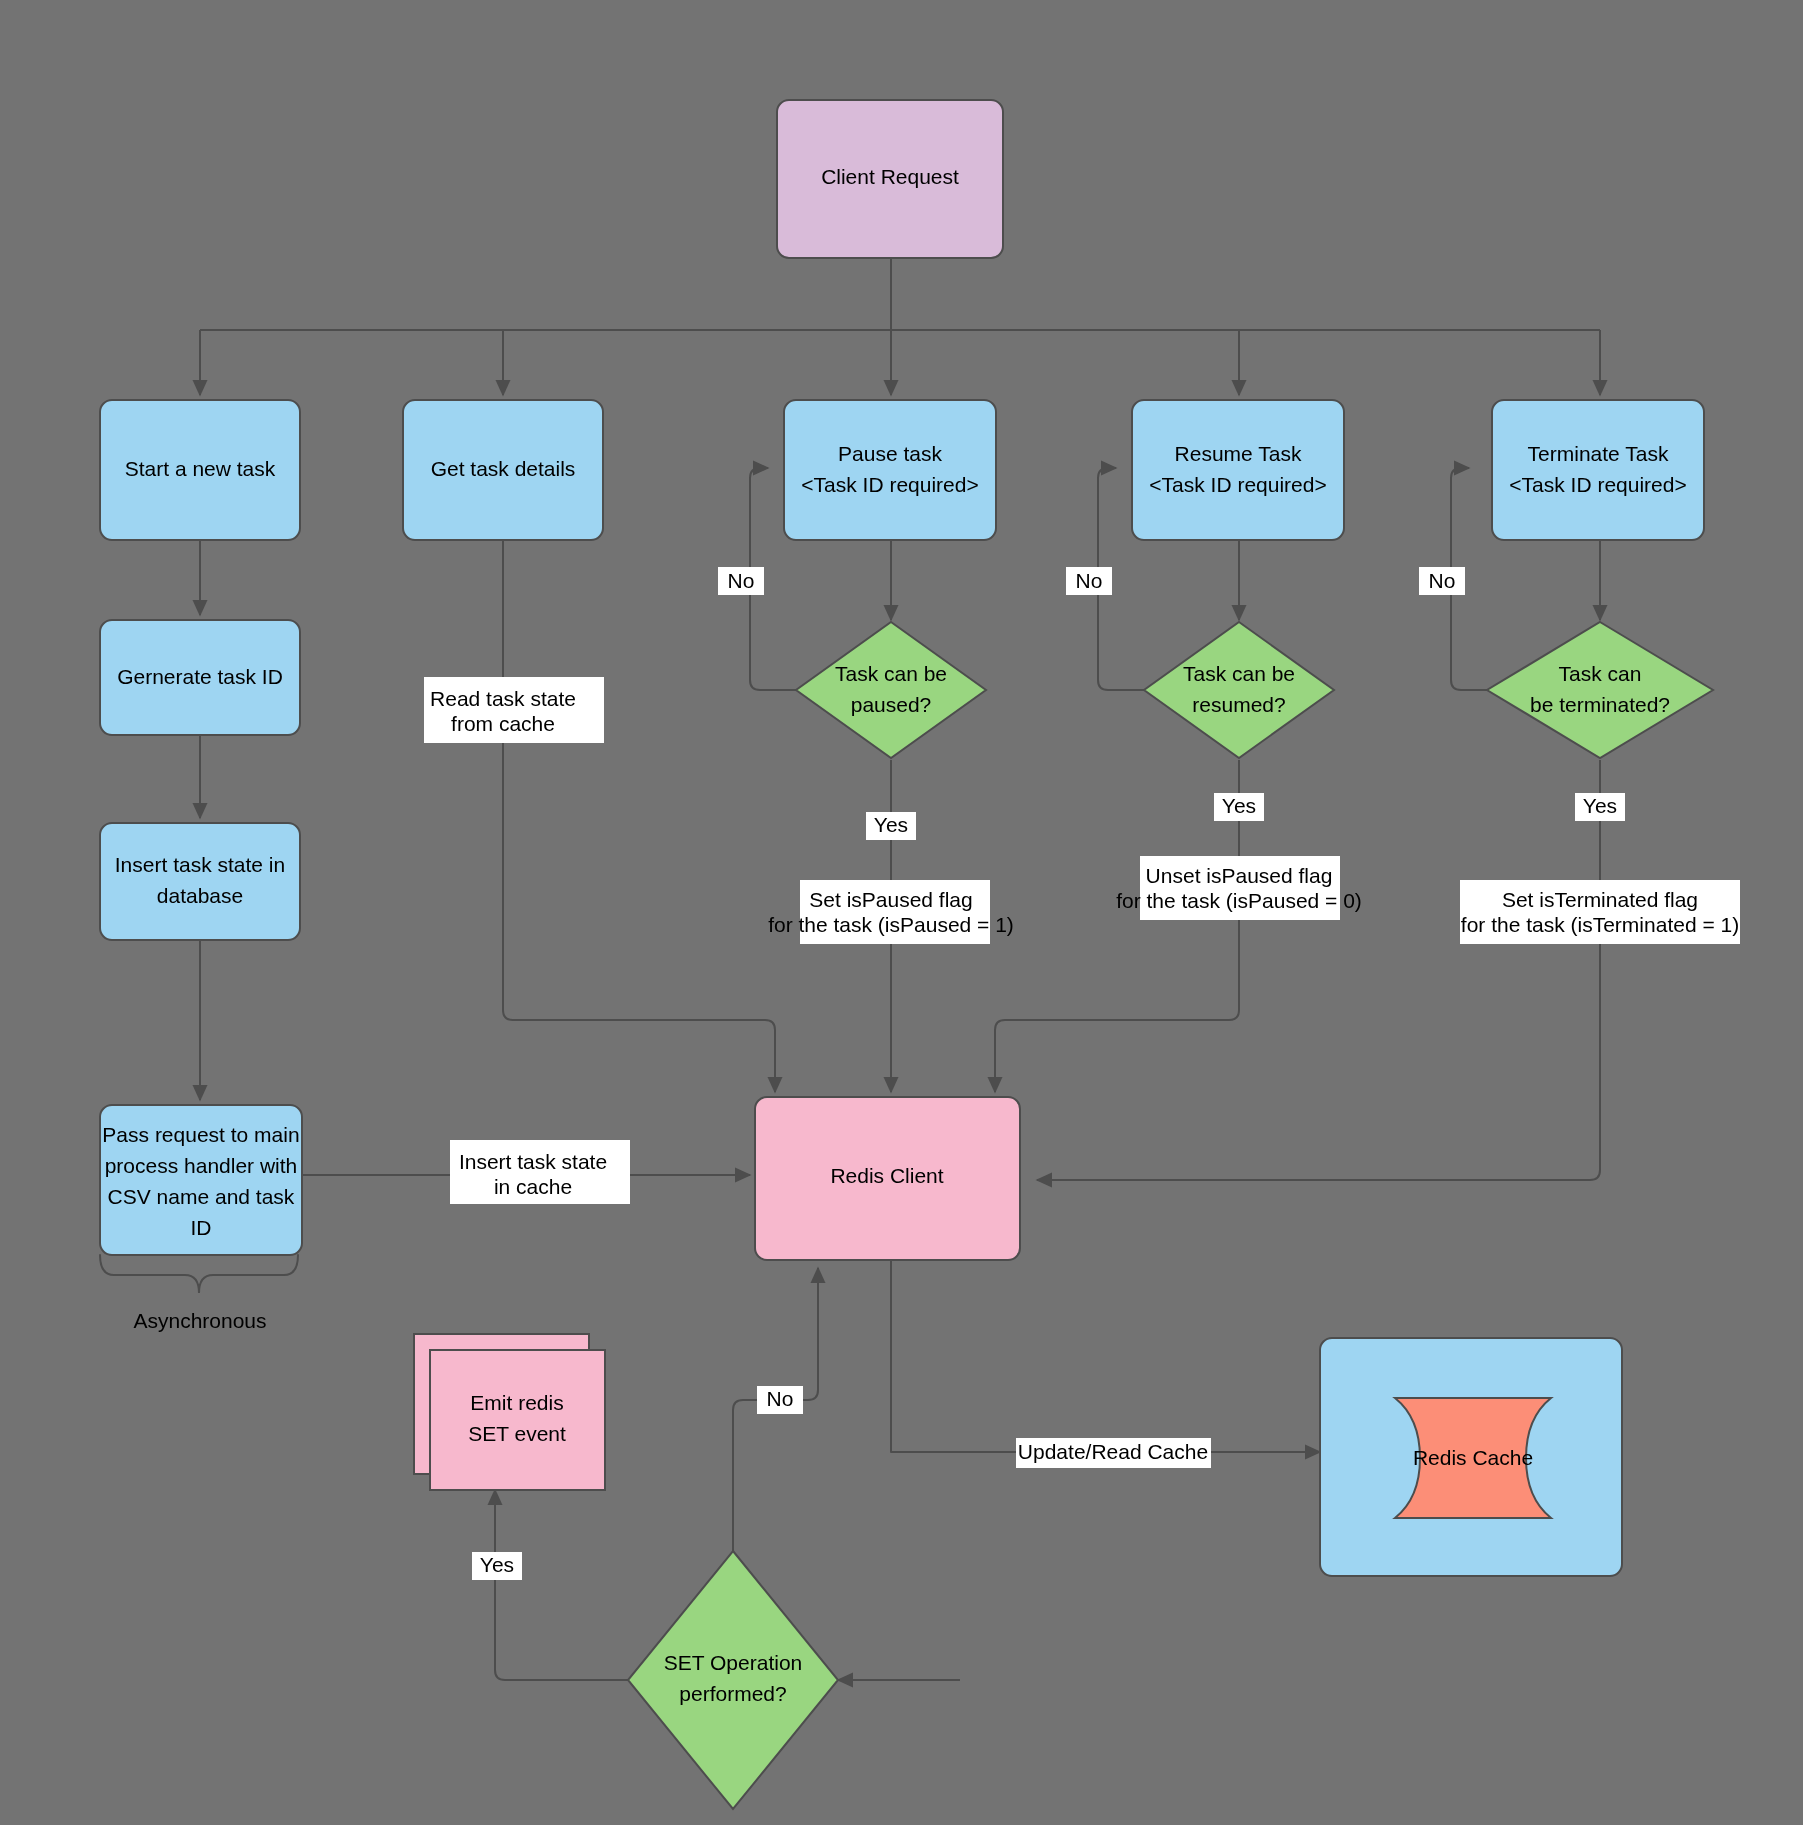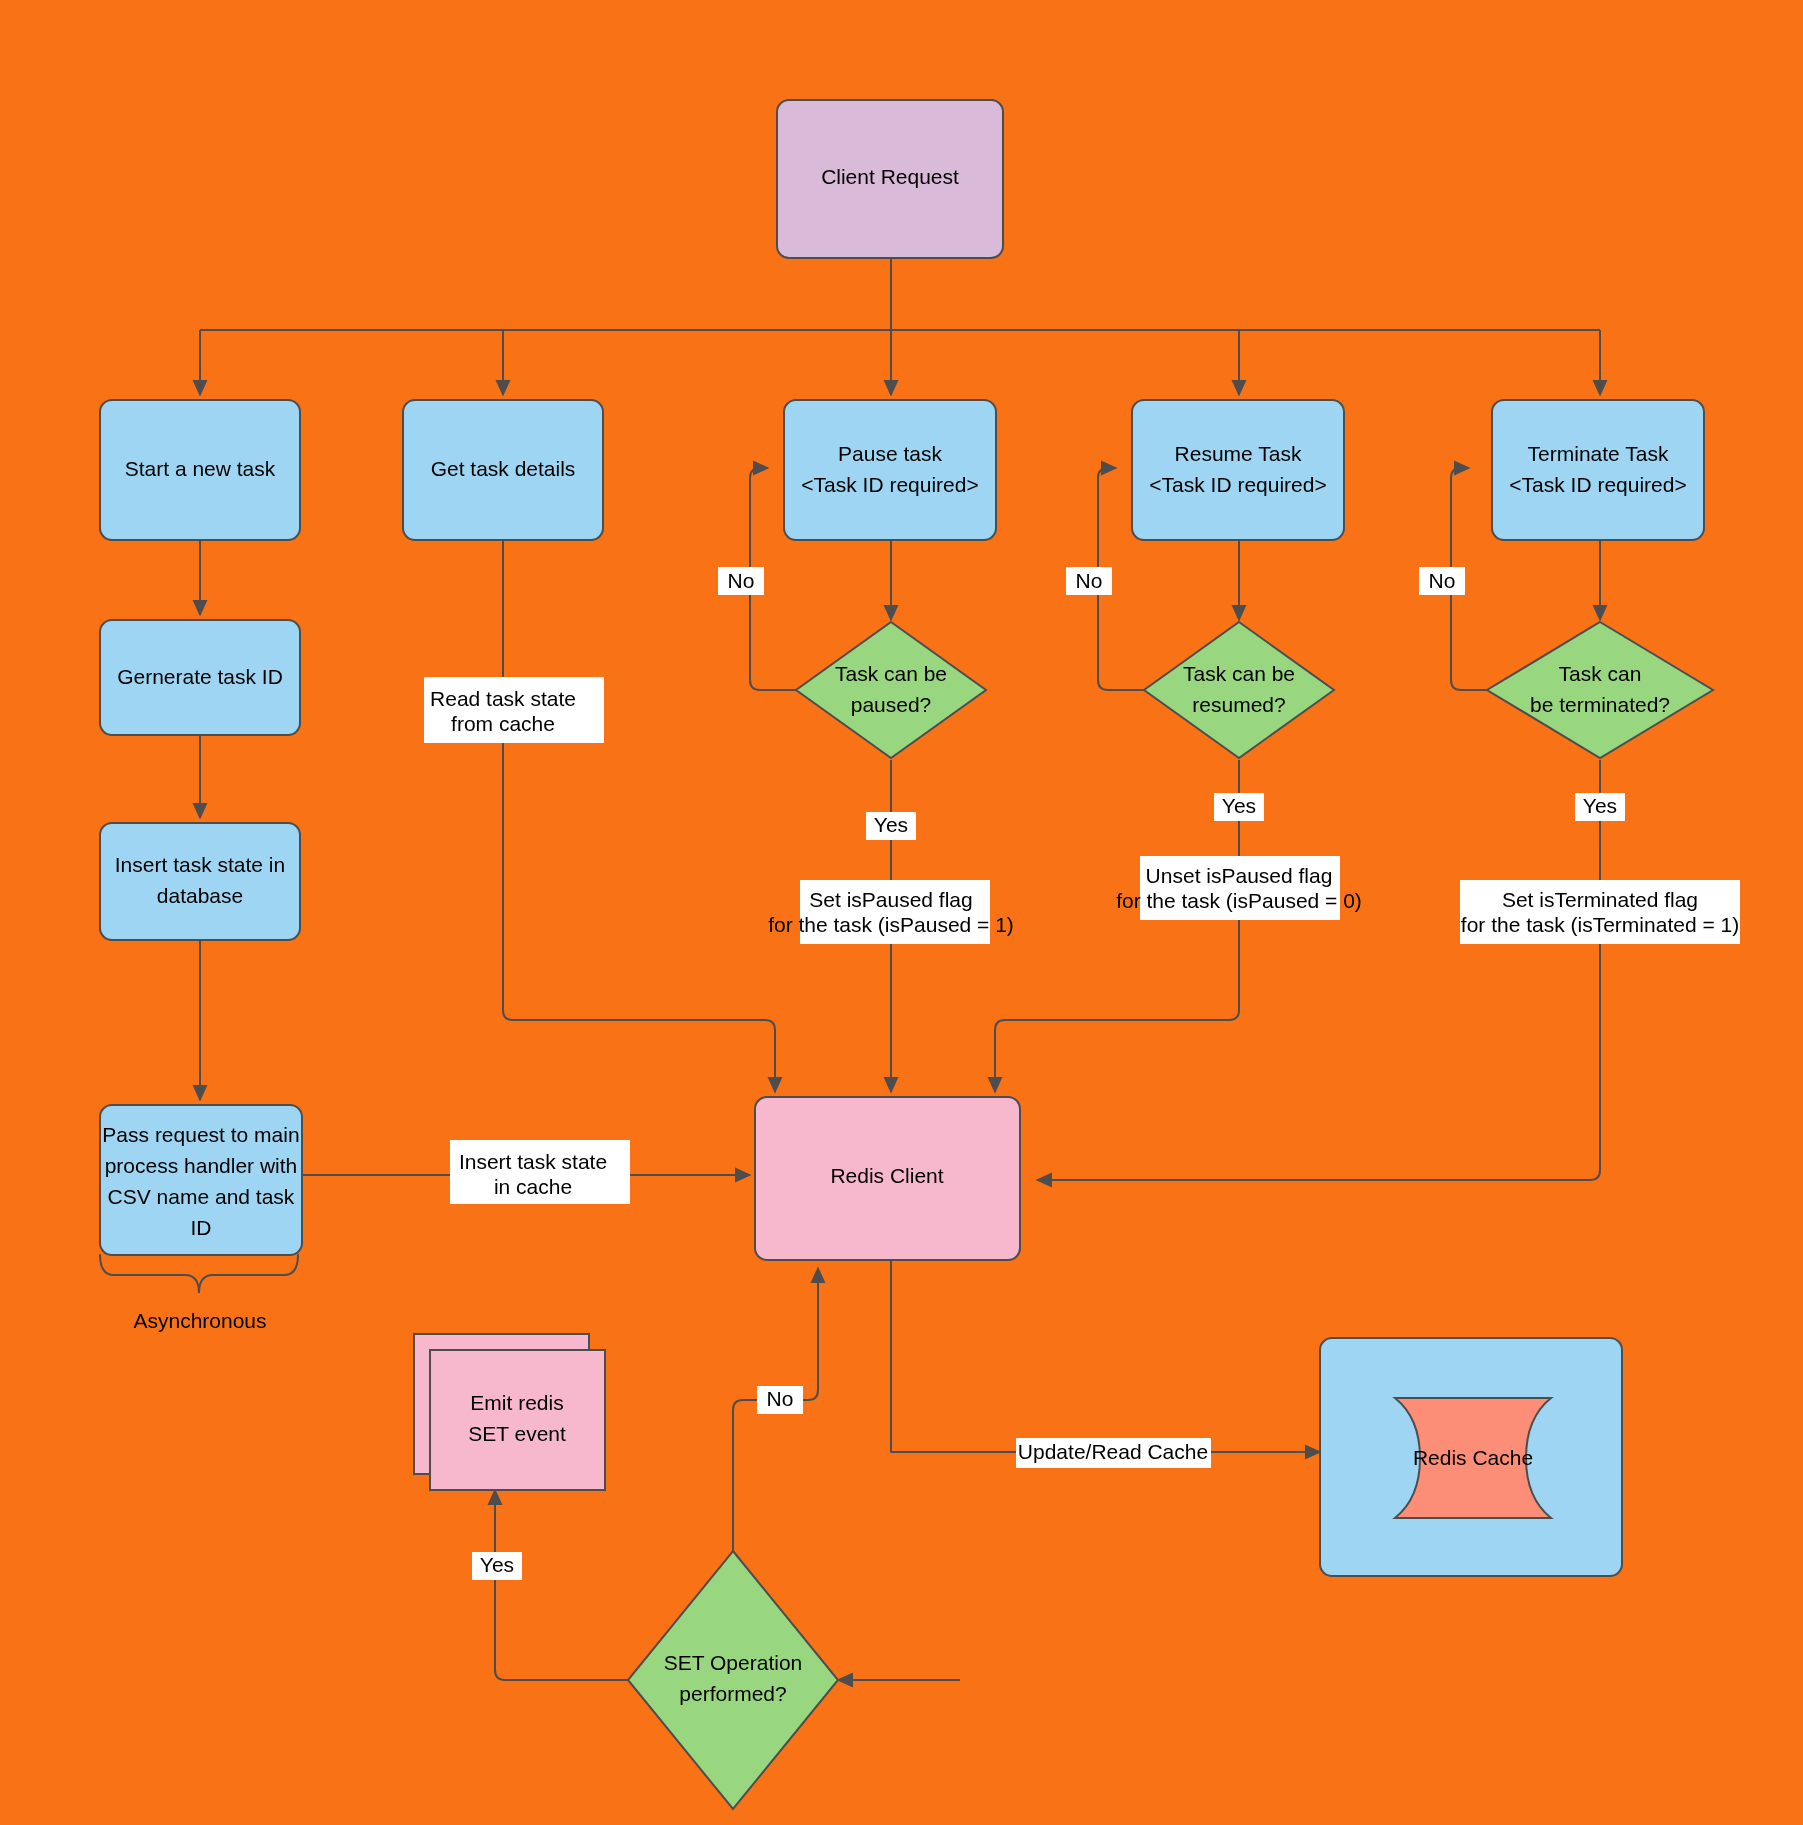--- a/index.html
+++ b/index.html
@@ -10,21 +10,21 @@
   body {
     font-family: "Liberation Sans", sans-serif;
     width: 1803px;
     height: 1825px;
     overflow: hidden;
   }
   #canvas {
     position: relative;
     width: 1803px;
     height: 1825px;
-    background: #f97316;
+    background: #737373;
   }
   svg.flow {
     position: absolute;
     top: 0;
     left: 0;
     width: 1803px;
     height: 1825px;
   }
   .node-shape {
     stroke: #4d4d4d;

